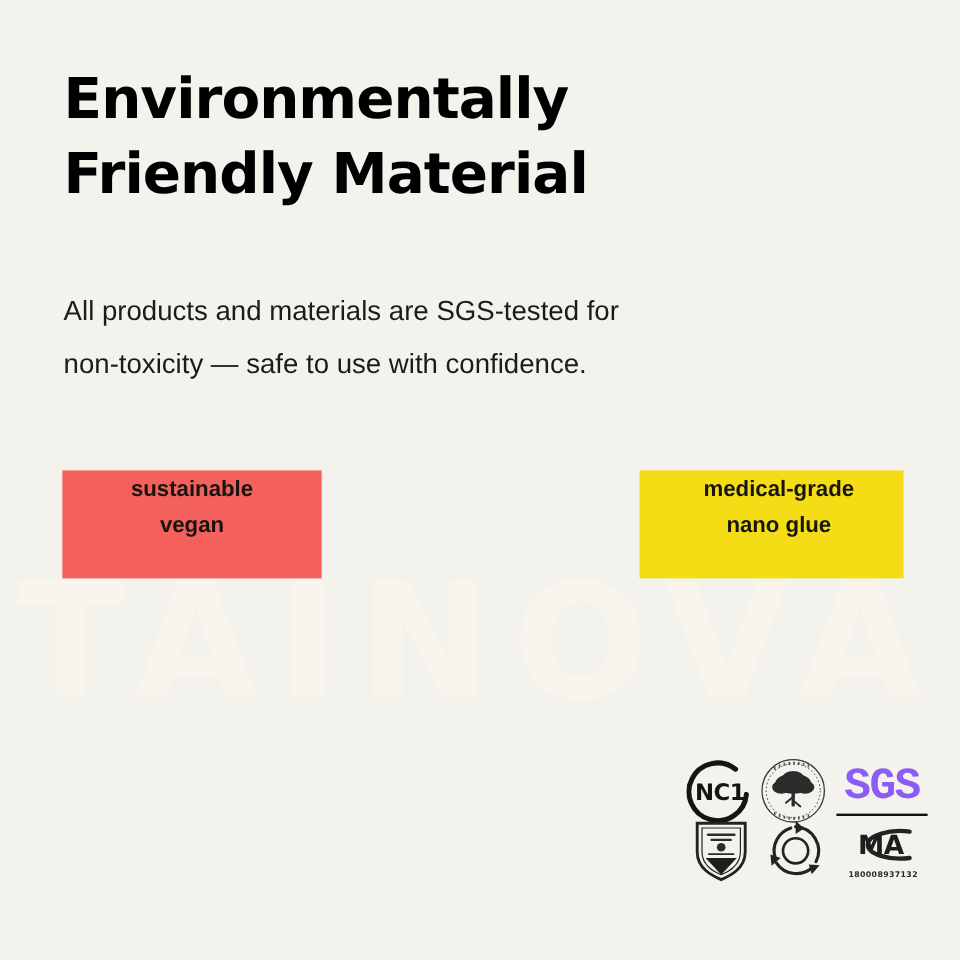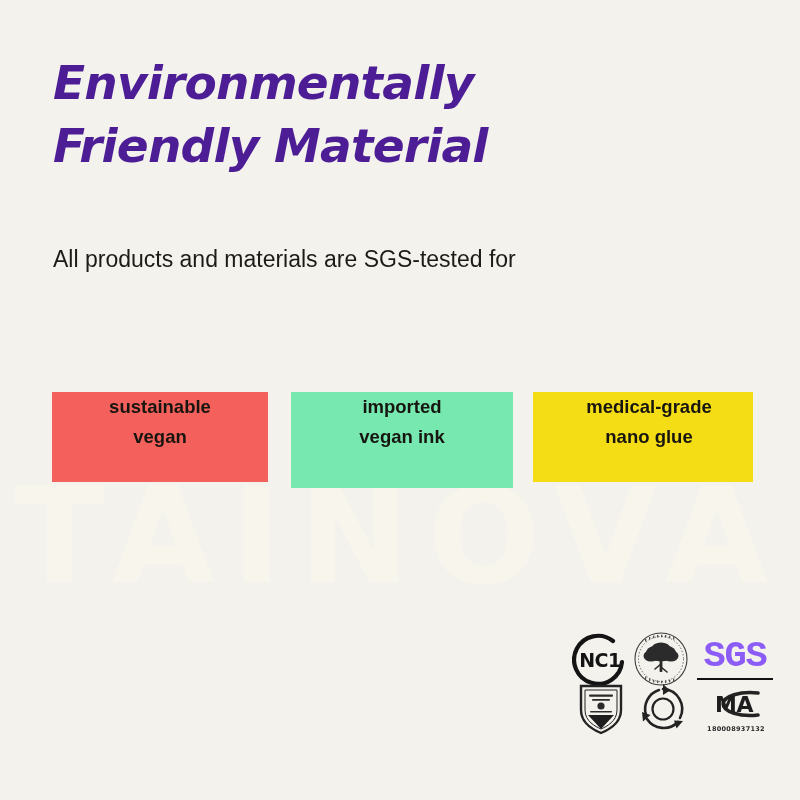--- a/index.html
+++ b/index.html
@@ -143,40 +143,37 @@
   }
   svg { display:block; }
 </style>
 </head>
 <body style="background: rgb(244, 242, 237);">
 
 <div class="page" style="background: rgb(244, 242, 237);">
 
   <div class="watermark" style="color: rgb(248, 246, 236);">TAINOVA</div>
 
-  <h1 class="headline" style="color: #4c1d95; font-style: italic;">
+  <h1 class="headline" style="color: #000000;">
     <span class="ln">Environmentally</span>
     <span class="ln">Friendly Material</span>
   </h1>
 
   <p class="subcopy" style="color: rgb(29, 27, 24);">
     <span class="ln">All products and materials are SGS-tested for</span>
+    <span class="ln">non-toxicity — safe to use with confidence.</span>
   </p>
 
   <div class="cards">
 
     <div class="card c0" style="background: rgb(244, 96, 92); color: rgb(23, 21, 15);">
       <span class="ln">sustainable</span>
       <span class="ln">vegan</span>
     </div>
 
-    <div class="card c1" style="background: rgb(118, 232, 176); color: rgb(23, 21, 15);">
-      <span class="ln">imported</span>
-      <span class="ln">vegan ink</span>
-    </div>
 
     <div class="card c2" style="background: rgb(245, 221, 22); color: rgb(23, 21, 15);">
       <span class="ln">medical-grade</span>
       <span class="ln">nano glue</span>
     </div>
 
   </div>
 
   <div class="certs">
 

